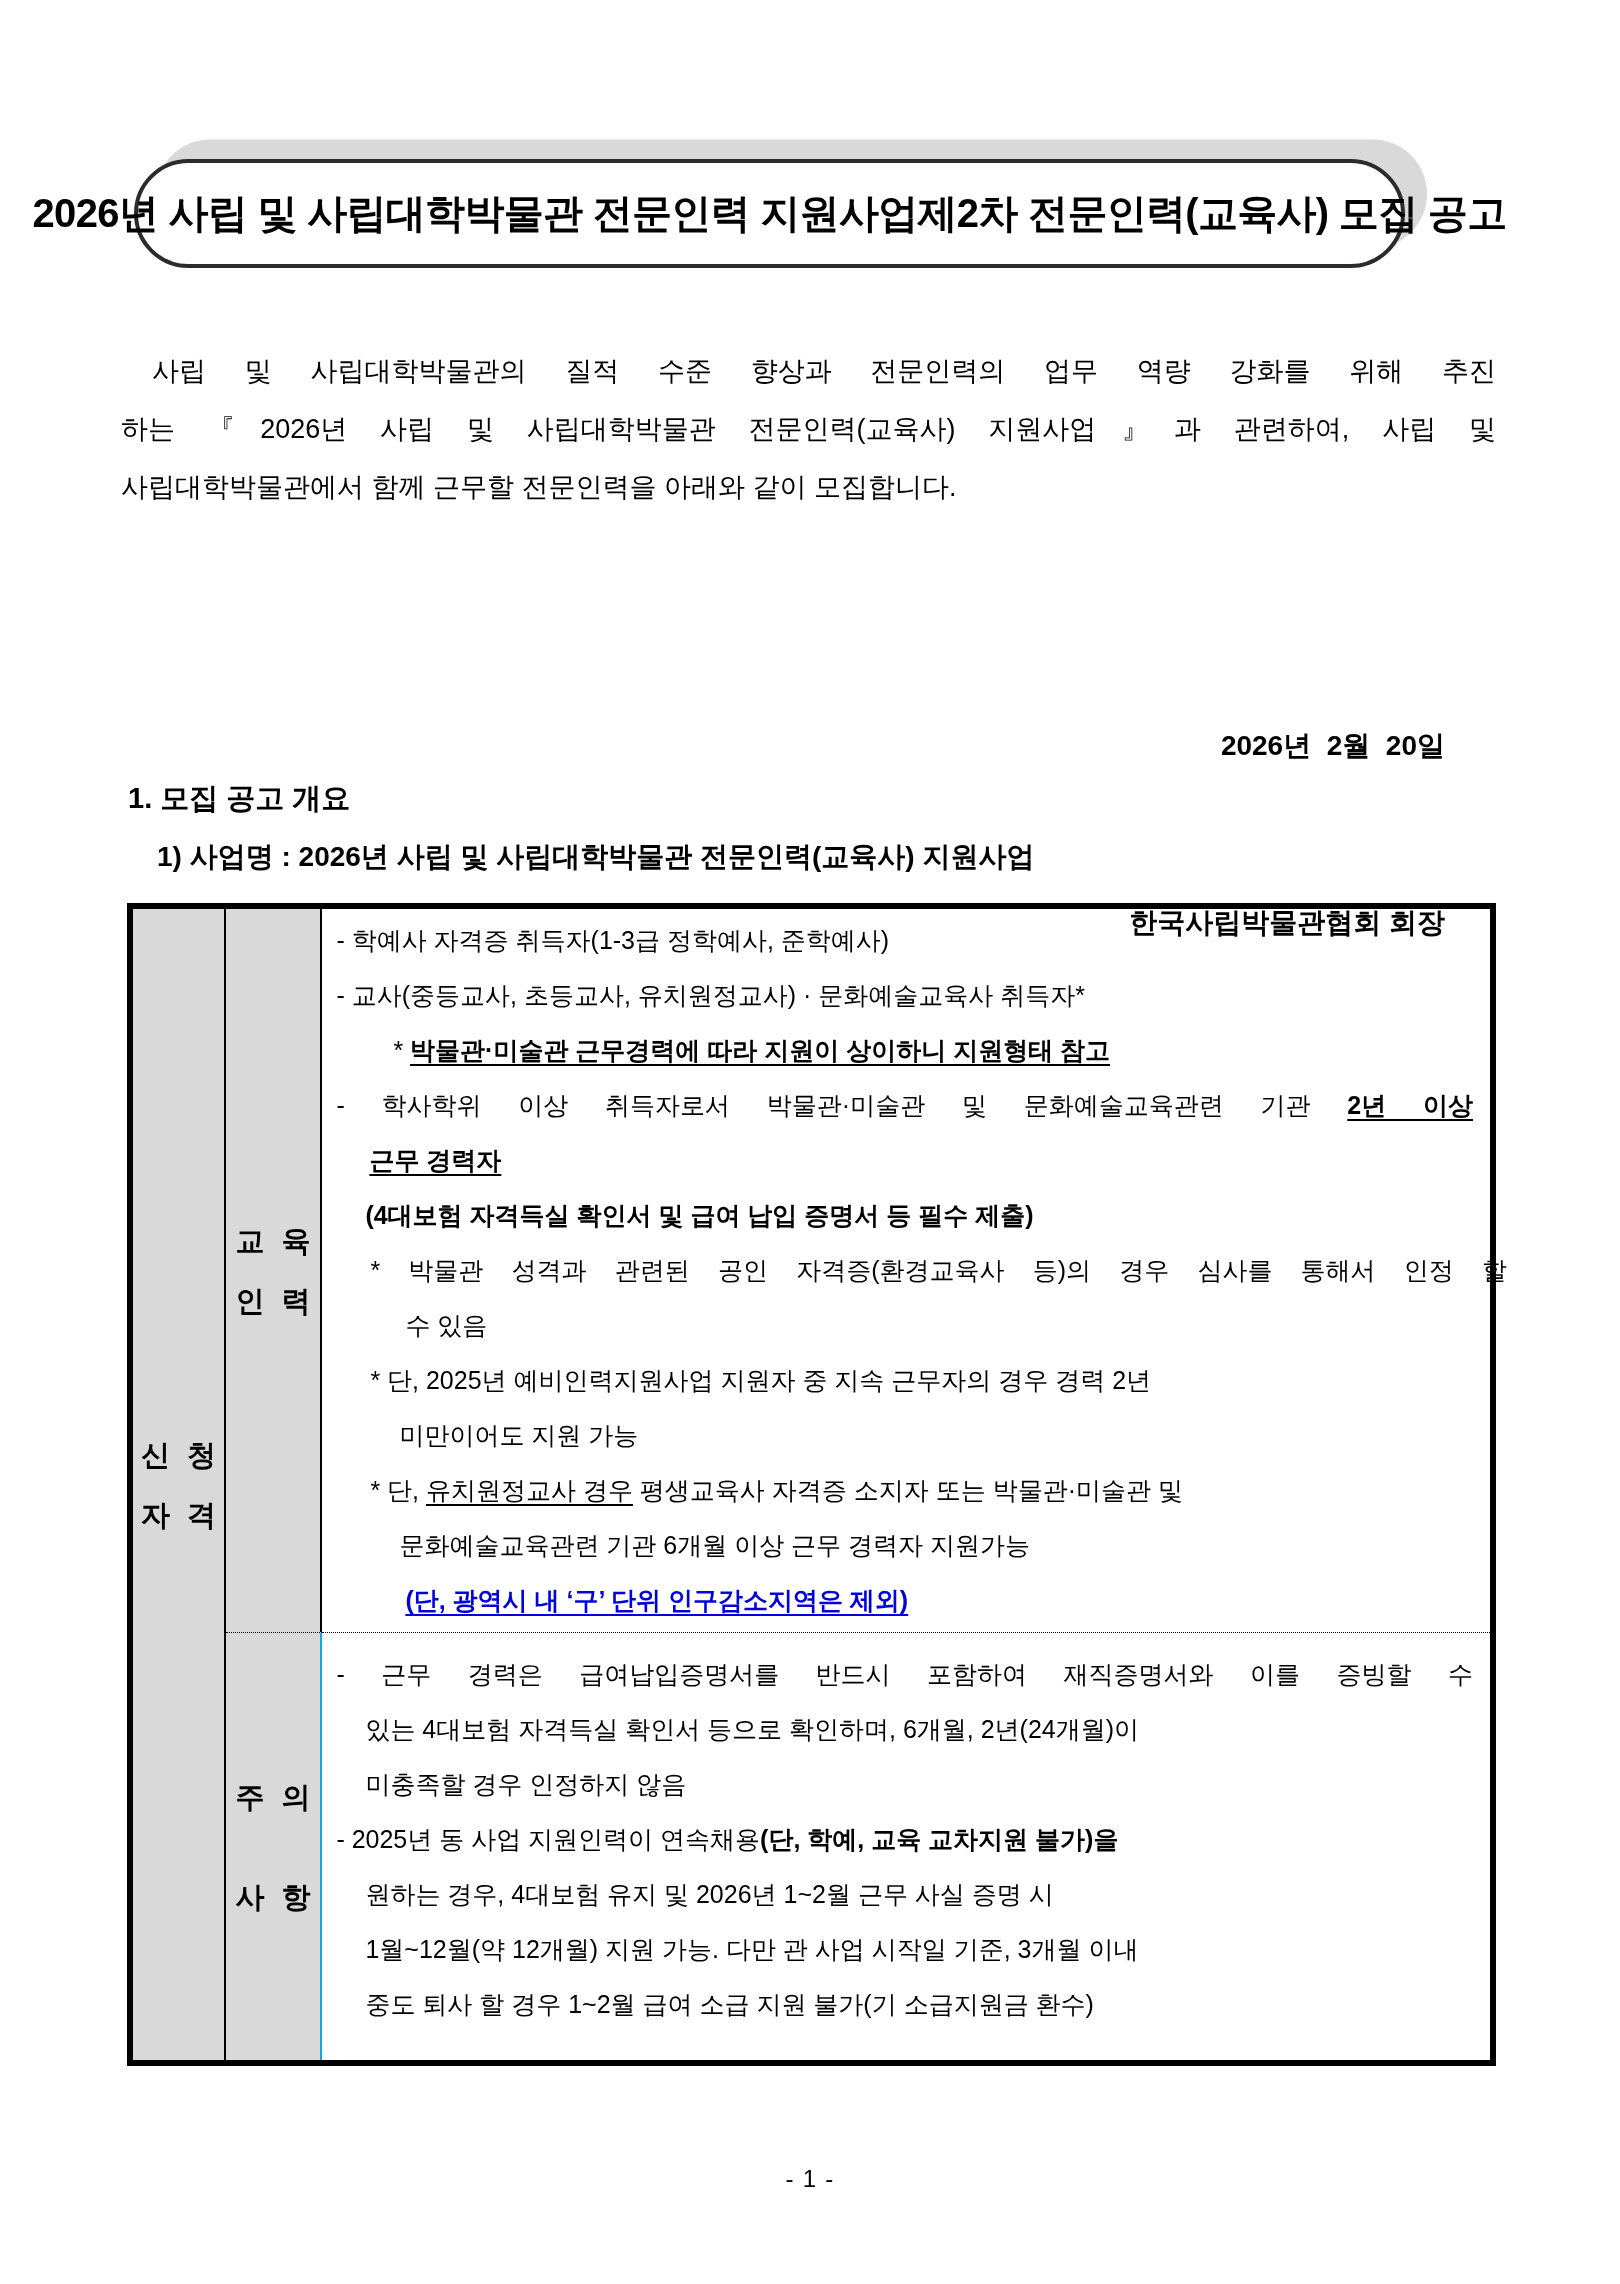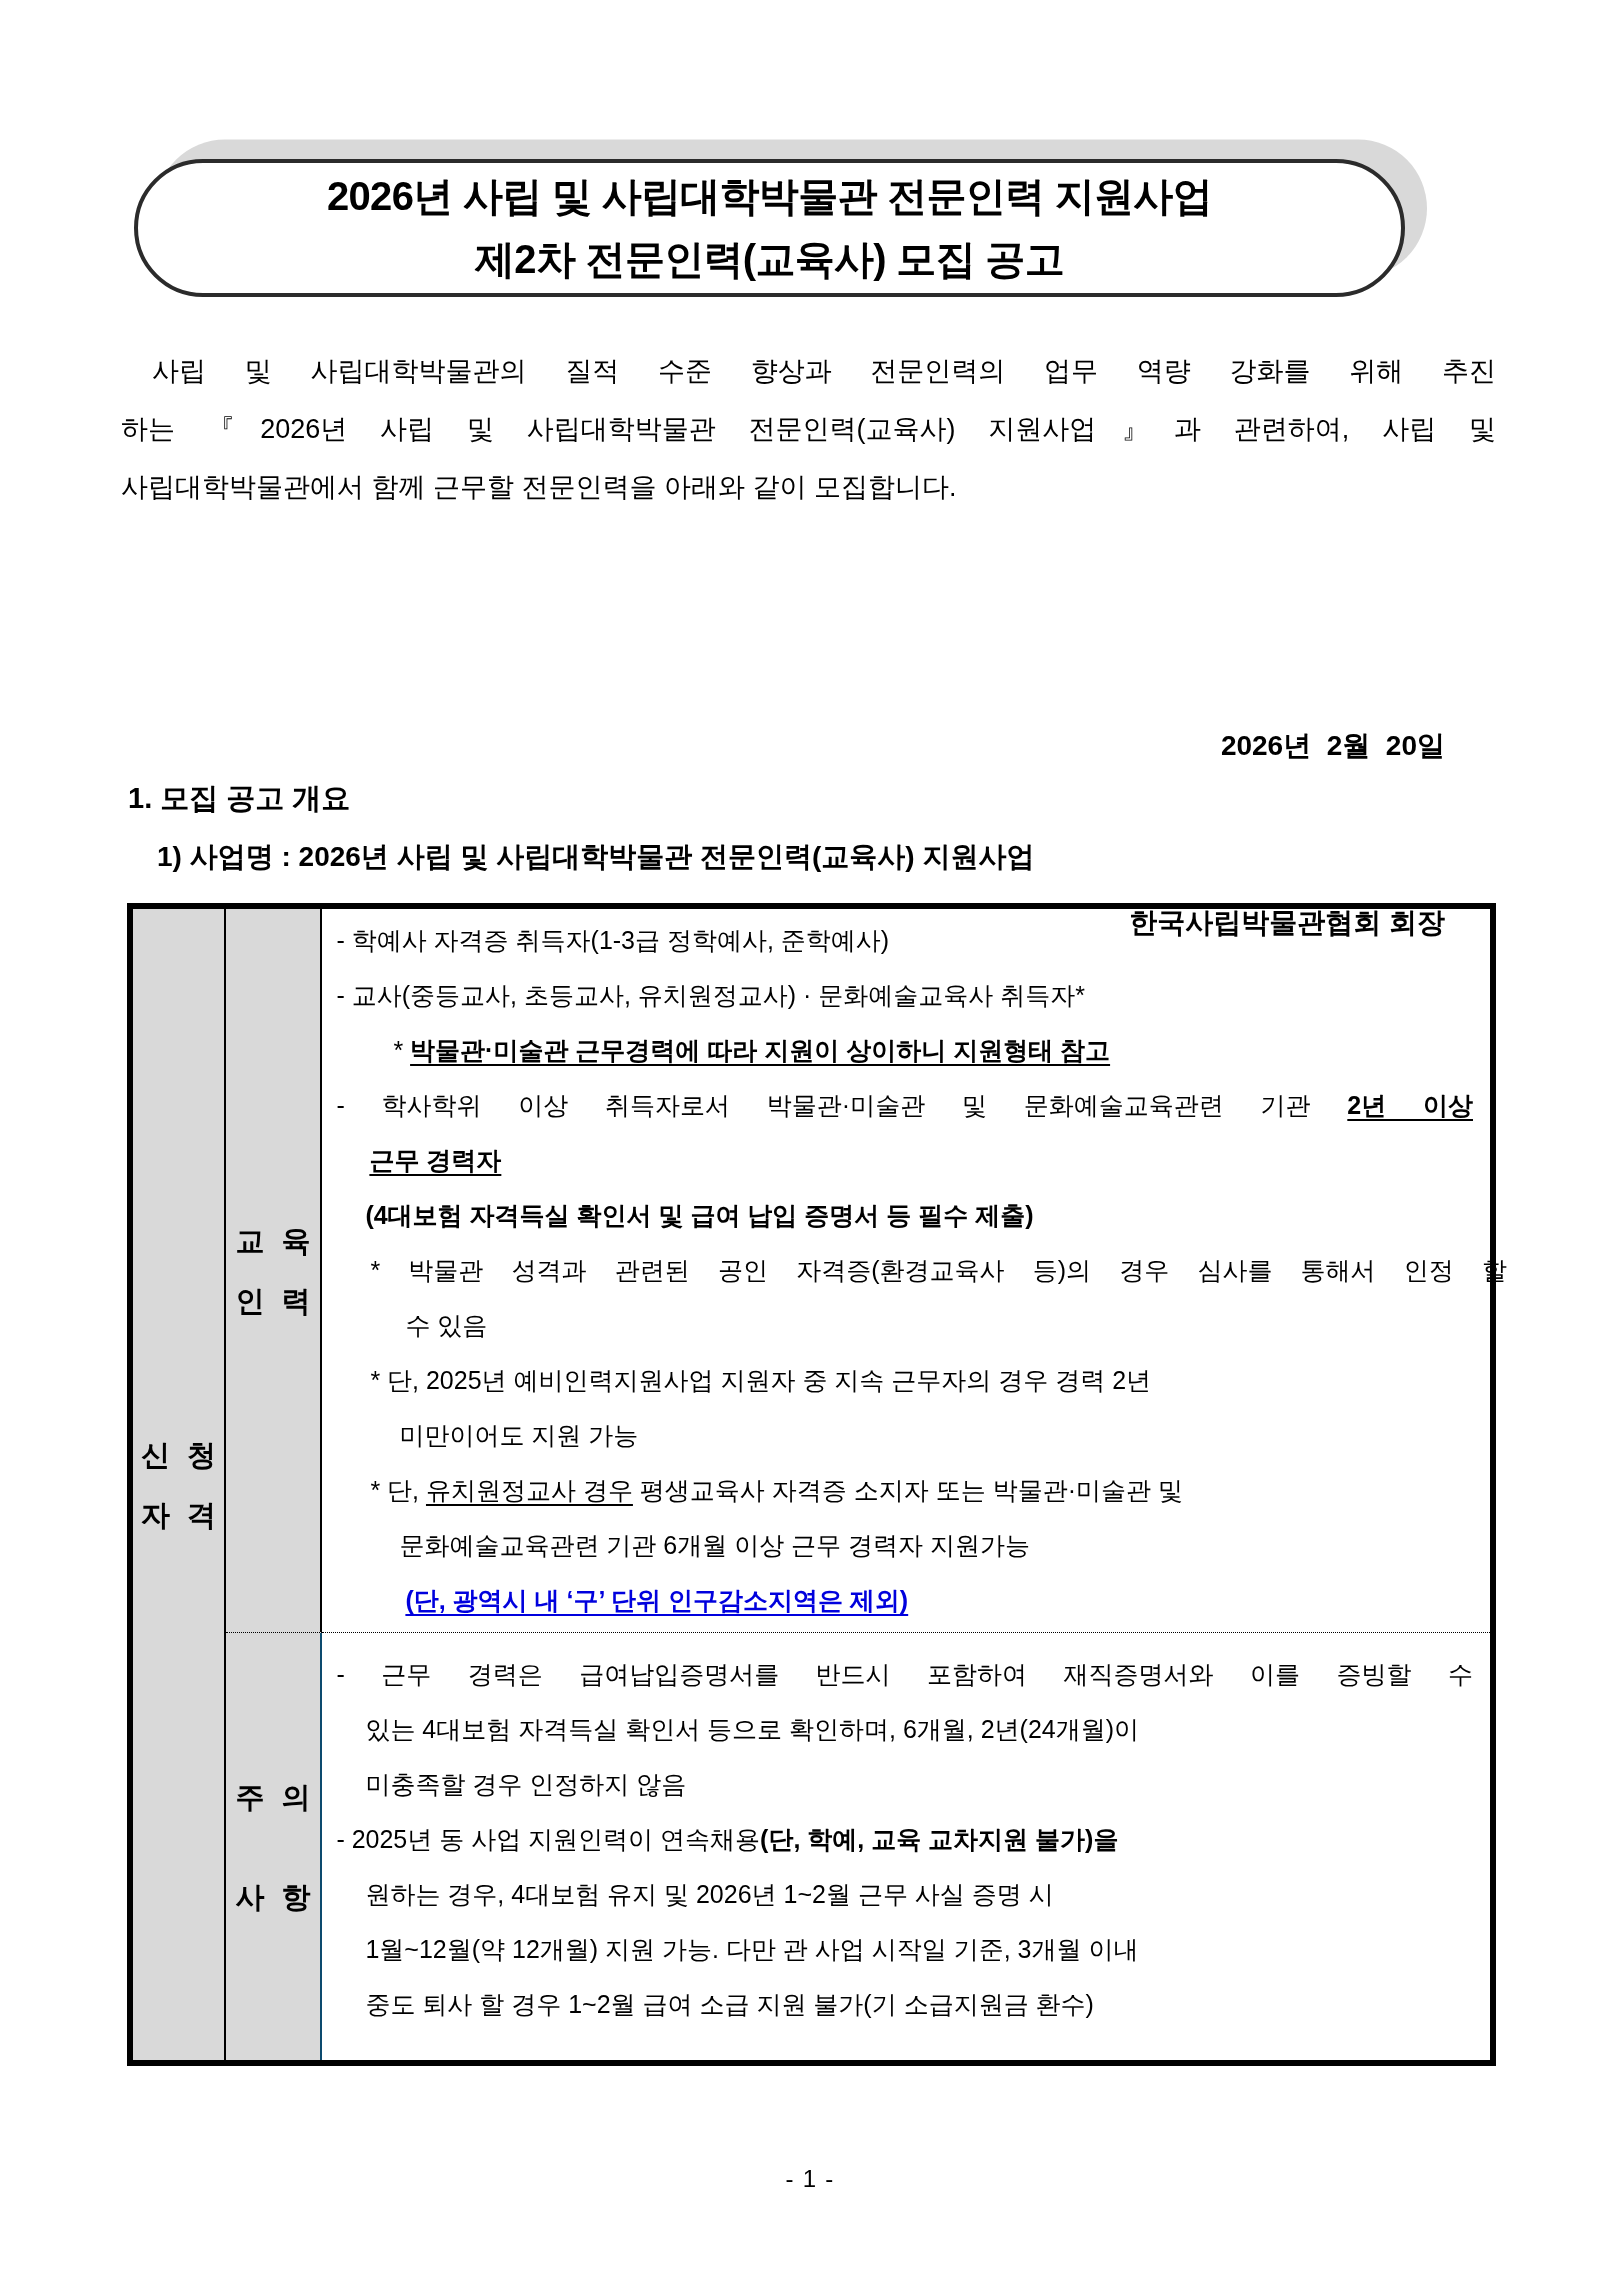--- a/index.html
+++ b/index.html
@@ -6,26 +6,26 @@
   .page{
     position:relative;
     width:1620px;height:2284px;
     background:#ffffff;
     font-family:"Liberation Sans","DejaVu Sans",sans-serif;
     color:#000;
     overflow:hidden;
   }
   
   .title-box{
-    position:absolute;left:134px;top:159px;width:1271px;height:138px;
+    position:absolute;left:134px;top:159px;width:1271px;height:109px;
     background:#ffffff;
     border:4.6px solid #2b2b2b;
     border-radius:72px;
     box-shadow:22px -19.6px 0 0 #d9d9d9;
-    display:flex;flex-direction:column;justify-content:center;align-items:center;
+    display:flex;flex-direction:row;justify-content:center;align-items:center;
     box-sizing:border-box;
   }
   .title-line{
     font-size:40px;font-weight:900;letter-spacing:-0.7px;line-height:63px;
     white-space:nowrap;
   }
   
   .intro{
     position:absolute;left:121px;top:342px;width:1375px;
     font-size:27px;font-weight:500;line-height:58px;
@@ -60,21 +60,21 @@
   .cell{box-sizing:border-box;}
   .cell.shaded{background:#d9d9d9;}
   .hdr-cell{
     display:flex;flex-direction:column;justify-content:center;align-items:center;
     font-size:29px;font-weight:600;line-height:60px;
     word-spacing:9px;white-space:pre;
   }
   .c-col1{grid-column:1;grid-row:1 / span 2;border-right:2px solid #000;}
   .c-r1l{grid-column:2;grid-row:1;border-right:2px solid #000;border-bottom:1.3px dotted #000;}
   .c-r1c{grid-column:3;grid-row:1;border-bottom:1.3px dotted #000;}
-  .c-r2l{grid-column:2;grid-row:2;border-right:2px solid #0c4a6e;gap:40px;}
+  .c-r2l{grid-column:2;grid-row:2;border-right:2px solid #0ea5e9;gap:40px;}
   .c-r2c{grid-column:3;grid-row:2;}
   .content-cell{
     padding:3.9px 17px 0 14.4px;
     font-size:25px;line-height:55px;
   }
   .c-r2c.content-cell{padding-top:14.4px;}
   .tline{width:100%;}
   .tline.just{text-align:justify;text-align-last:justify;}
   .tline span{text-underline-offset:4.6px;text-decoration-thickness:2px;}
   

